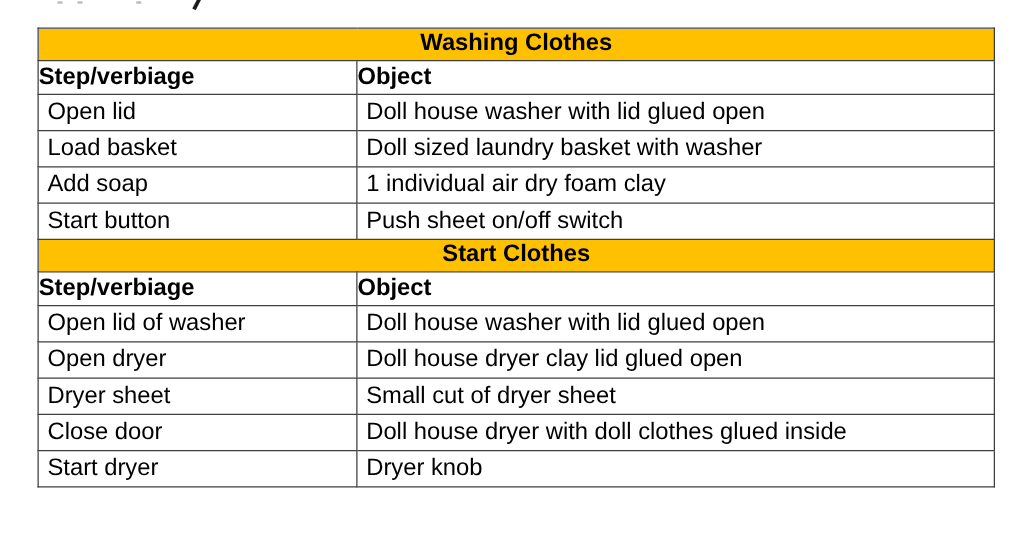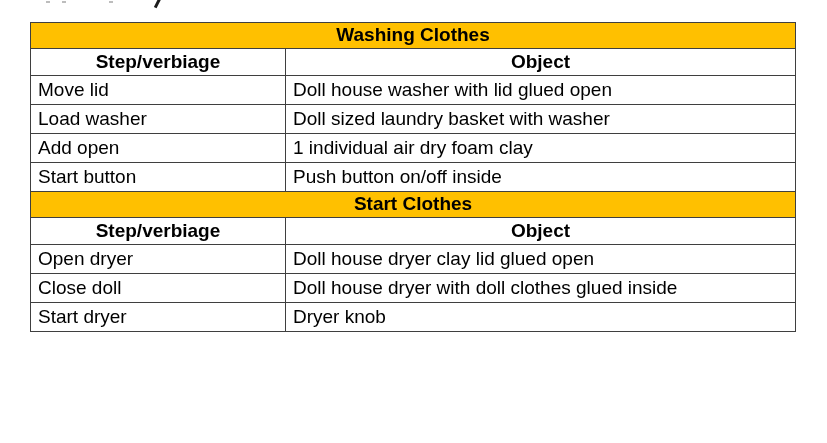--- a/index.html
+++ b/index.html
@@ -53,21 +53,21 @@
   table.steps-table col.c2 { width: 510px; }
   table.steps-table tr.banner td {
     background: #FFC000;
     font-weight: bold;
     text-align: center;
     height: 25px;
     padding: 0;
   }
   table.steps-table tr.colhead td {
     font-weight: bold;
-    text-align: center;
+    text-align: left;
     height: 26px;
     padding: 0;
   }
 </style>
 </head>
 <body>
 
 <div class="page">
 
   <div class="remnant">
@@ -85,49 +85,57 @@
     <tbody>
 
       <tr class="banner">
         <td colspan="2">Washing Clothes</td>
       </tr>
       <tr class="colhead">
         <td>Step/verbiage</td>
         <td>Object</td>
       </tr>
       <tr>
-        <td>Move lid</td>
+        <td>Open lid</td>
         <td>Doll house washer with lid glued open</td>
       </tr>
       <tr>
-        <td>Load washer</td>
+        <td>Load basket</td>
         <td>Doll sized laundry basket with washer</td>
       </tr>
       <tr>
-        <td>Add open</td>
+        <td>Add soap</td>
         <td>1 individual air dry foam clay</td>
       </tr>
       <tr>
         <td>Start button</td>
-        <td>Push button on/off inside</td>
+        <td>Push sheet on/off switch</td>
       </tr>
 
       <tr class="banner">
         <td colspan="2">Start Clothes</td>
       </tr>
       <tr class="colhead">
         <td>Step/verbiage</td>
         <td>Object</td>
       </tr>
       <tr>
+        <td>Open lid of washer</td>
+        <td>Doll house washer with lid glued open</td>
+      </tr>
+      <tr>
         <td>Open dryer</td>
         <td>Doll house dryer clay lid glued open</td>
       </tr>
       <tr>
-        <td>Close doll</td>
+        <td>Dryer sheet</td>
+        <td>Small cut of dryer sheet</td>
+      </tr>
+      <tr>
+        <td>Close door</td>
         <td>Doll house dryer with doll clothes glued inside</td>
       </tr>
       <tr>
         <td>Start dryer</td>
         <td>Dryer knob</td>
       </tr>
 
     </tbody>
   </table>
 </div>

